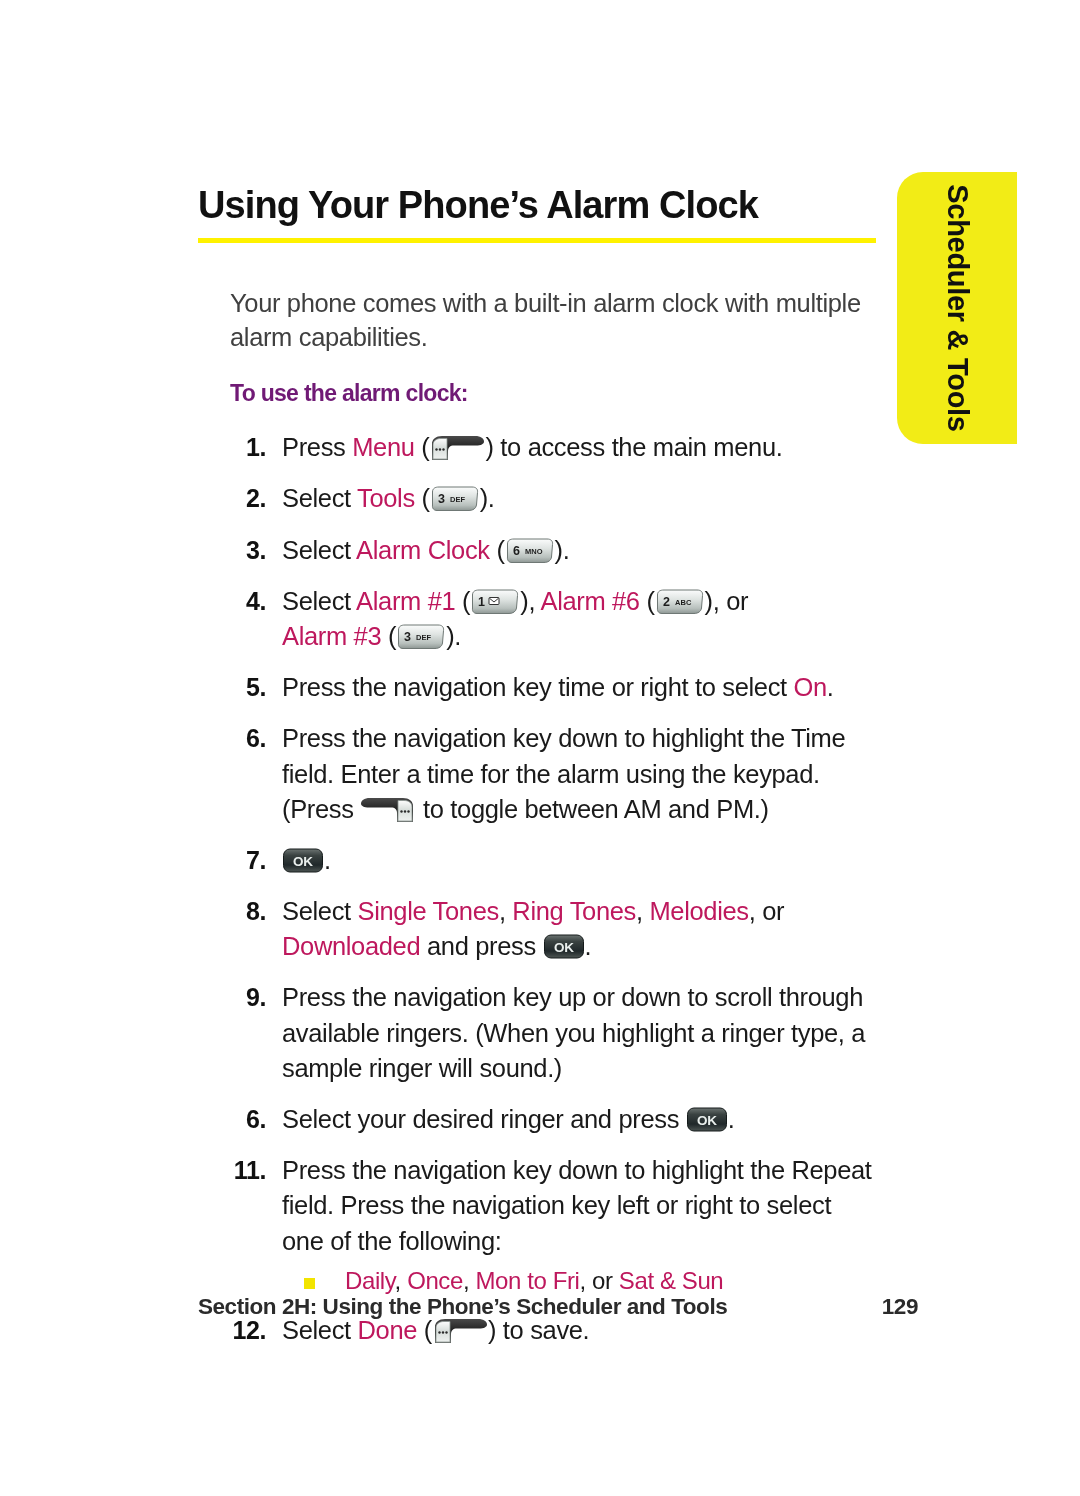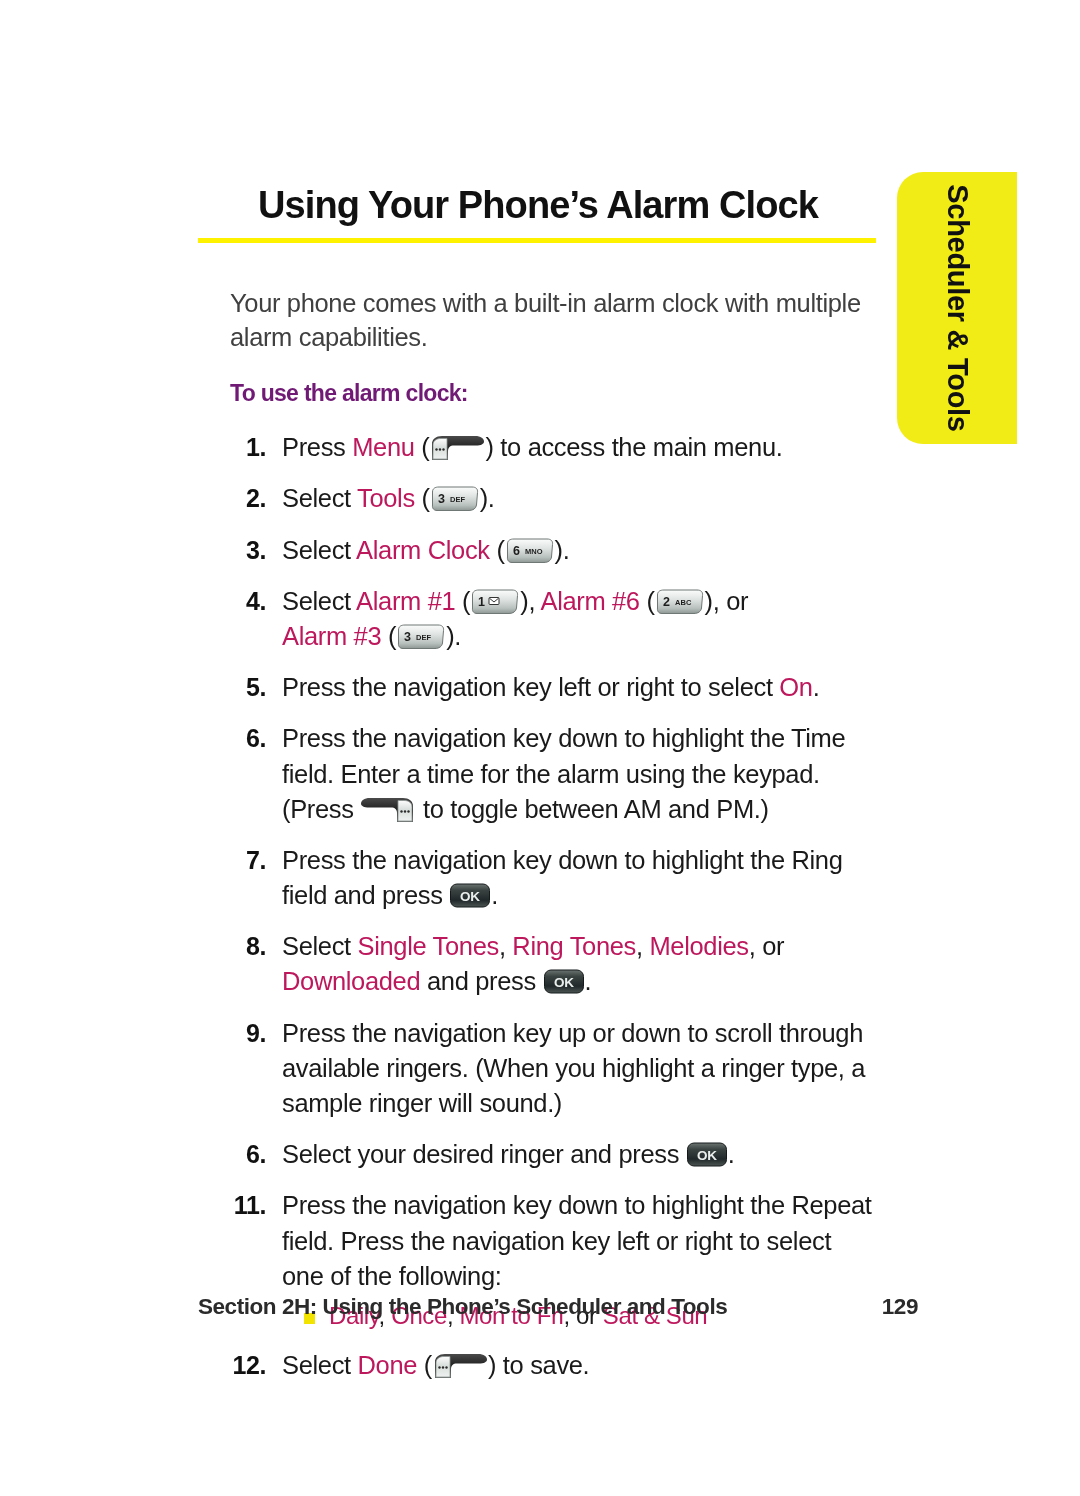--- a/index.html
+++ b/index.html
@@ -54,21 +54,20 @@
   }
 
   .page-title {
     font-size: 38px;
     font-weight: bold;
     letter-spacing: -0.9px;
     line-height: 1.05;
     color: #111;
     margin: 0;
     white-space: nowrap;
-    text-align: center;
   }
 
   .title-rule {
     margin-top: 12px;
     height: 5px;
     width: 678px;
     background: #fff200;
   }
 
   .intro {
@@ -120,20 +119,21 @@
     color: #1a1a1a;
   }
   b, .b { font-weight: normal; color: #be185d; }
 
   
   .sub-bullet {
     display: flex;
     align-items: flex-start;
     margin-top: 6px;
     margin-left: 22px;
+    gap: 16px;
   }
   .bullet-mark {
     width: 11px;
     height: 11px;
     background: #f2e400;
     margin-top: 13px;
     margin-right: 14px;
     flex: 0 0 11px;
   }
   .sub-bullet-text {
@@ -283,21 +283,21 @@
                     <stop offset="100%" stop-color="#8e9794"></stop>
                   </linearGradient>
                 </defs>
                 <path d="M5 14 C5 7 10 4 18 4 L84 4 C92 4 96 8 95 15 L93 40 C92 47 86 51 78 51 L14 51 C8 51 4 47 5 40 Z" fill="url(#kfkey3deficon)" stroke="#6f7875" stroke-width="2"></path>
                 <text x="16" y="36" font-family="Liberation Sans, sans-serif" font-size="25" font-weight="bold" fill="#1d1d1d">3</text>
                 <text x="40" y="34" font-family="Liberation Sans, sans-serif" font-size="15" font-weight="bold" fill="#1d1d1d" letter-spacing="0.2">DEF</text>
               </svg></span><span>).</span></div>
         </div>
         <div class="step">
           <div class="step-num">5.</div>
-          <div class="step-body"><span>Press the navigation key left or right to select </span><b>On</b><span>.</span></div>
+          <div class="step-body"><span>Press the navigation key time or right to select </span><b>On</b><span>.</span></div>
         </div>
         <div class="step">
           <div class="step-num">6.</div>
           <div class="step-body"><span>Press the navigation key down to highlight the Time field. Enter a time for the alarm using the keypad. (Press </span><span class="icon icon-softkey-right"><svg viewBox="0 0 112 60" width="100%" height="100%">
                 <defs>
                   <linearGradient id="skfaceR" x1="0" y1="0" x2="0" y2="1">
                     <stop offset="0%" stop-color="#fdfdfd"></stop>
                     <stop offset="45%" stop-color="#d8dedb"></stop>
                     <stop offset="100%" stop-color="#eef1ef"></stop>
                   </linearGradient>
@@ -311,21 +311,21 @@
                   <path d="M6 22 C6 12 14 6 26 6 L92 6 C104 6 110 11 110 17 C110 22 104 25 94 25 L50 25 C42 25 38 29 38 36 L38 54 L6 54 Z" fill="url(#skarmR)"></path>
                   <path d="M8 24 C8 16 14 11 24 11 L36 11 L36 52 L8 52 Z" fill="url(#skfaceR)" stroke="#8b9490" stroke-width="1.6"></path>
                   <circle cx="15" cy="33" r="2.4" fill="#2a2a2a"></circle>
                   <circle cx="22" cy="33" r="2.4" fill="#2a2a2a"></circle>
                   <circle cx="29" cy="33" r="2.4" fill="#2a2a2a"></circle>
                 </g>
               </svg></span><span> to toggle between AM and PM.)</span></div>
         </div>
         <div class="step">
           <div class="step-num">7.</div>
-          <div class="step-body"><span>Press the navigation key down to highlight the Ring field and press </span><span class="icon icon-ok"><svg viewBox="0 0 84 54" width="100%" height="100%">
+          <div class="step-body"><span class="icon icon-ok"><svg viewBox="0 0 84 54" width="100%" height="100%">
                 <defs>
                   <linearGradient id="okbg" x1="0" y1="0" x2="0" y2="1">
                     <stop offset="0%" stop-color="#6c7472"></stop>
                     <stop offset="28%" stop-color="#3a4241"></stop>
                     <stop offset="70%" stop-color="#20282a"></stop>
                     <stop offset="100%" stop-color="#4d5553"></stop>
                   </linearGradient>
                 </defs>
                 <rect x="3" y="4" width="78" height="46" rx="13" fill="url(#okbg)" stroke="#141a1a" stroke-width="2"></rect>
                 <text x="42" y="37" text-anchor="middle" font-family="Liberation Sans, sans-serif" font-size="27" font-weight="bold" fill="#e9eeec">OK</text>

